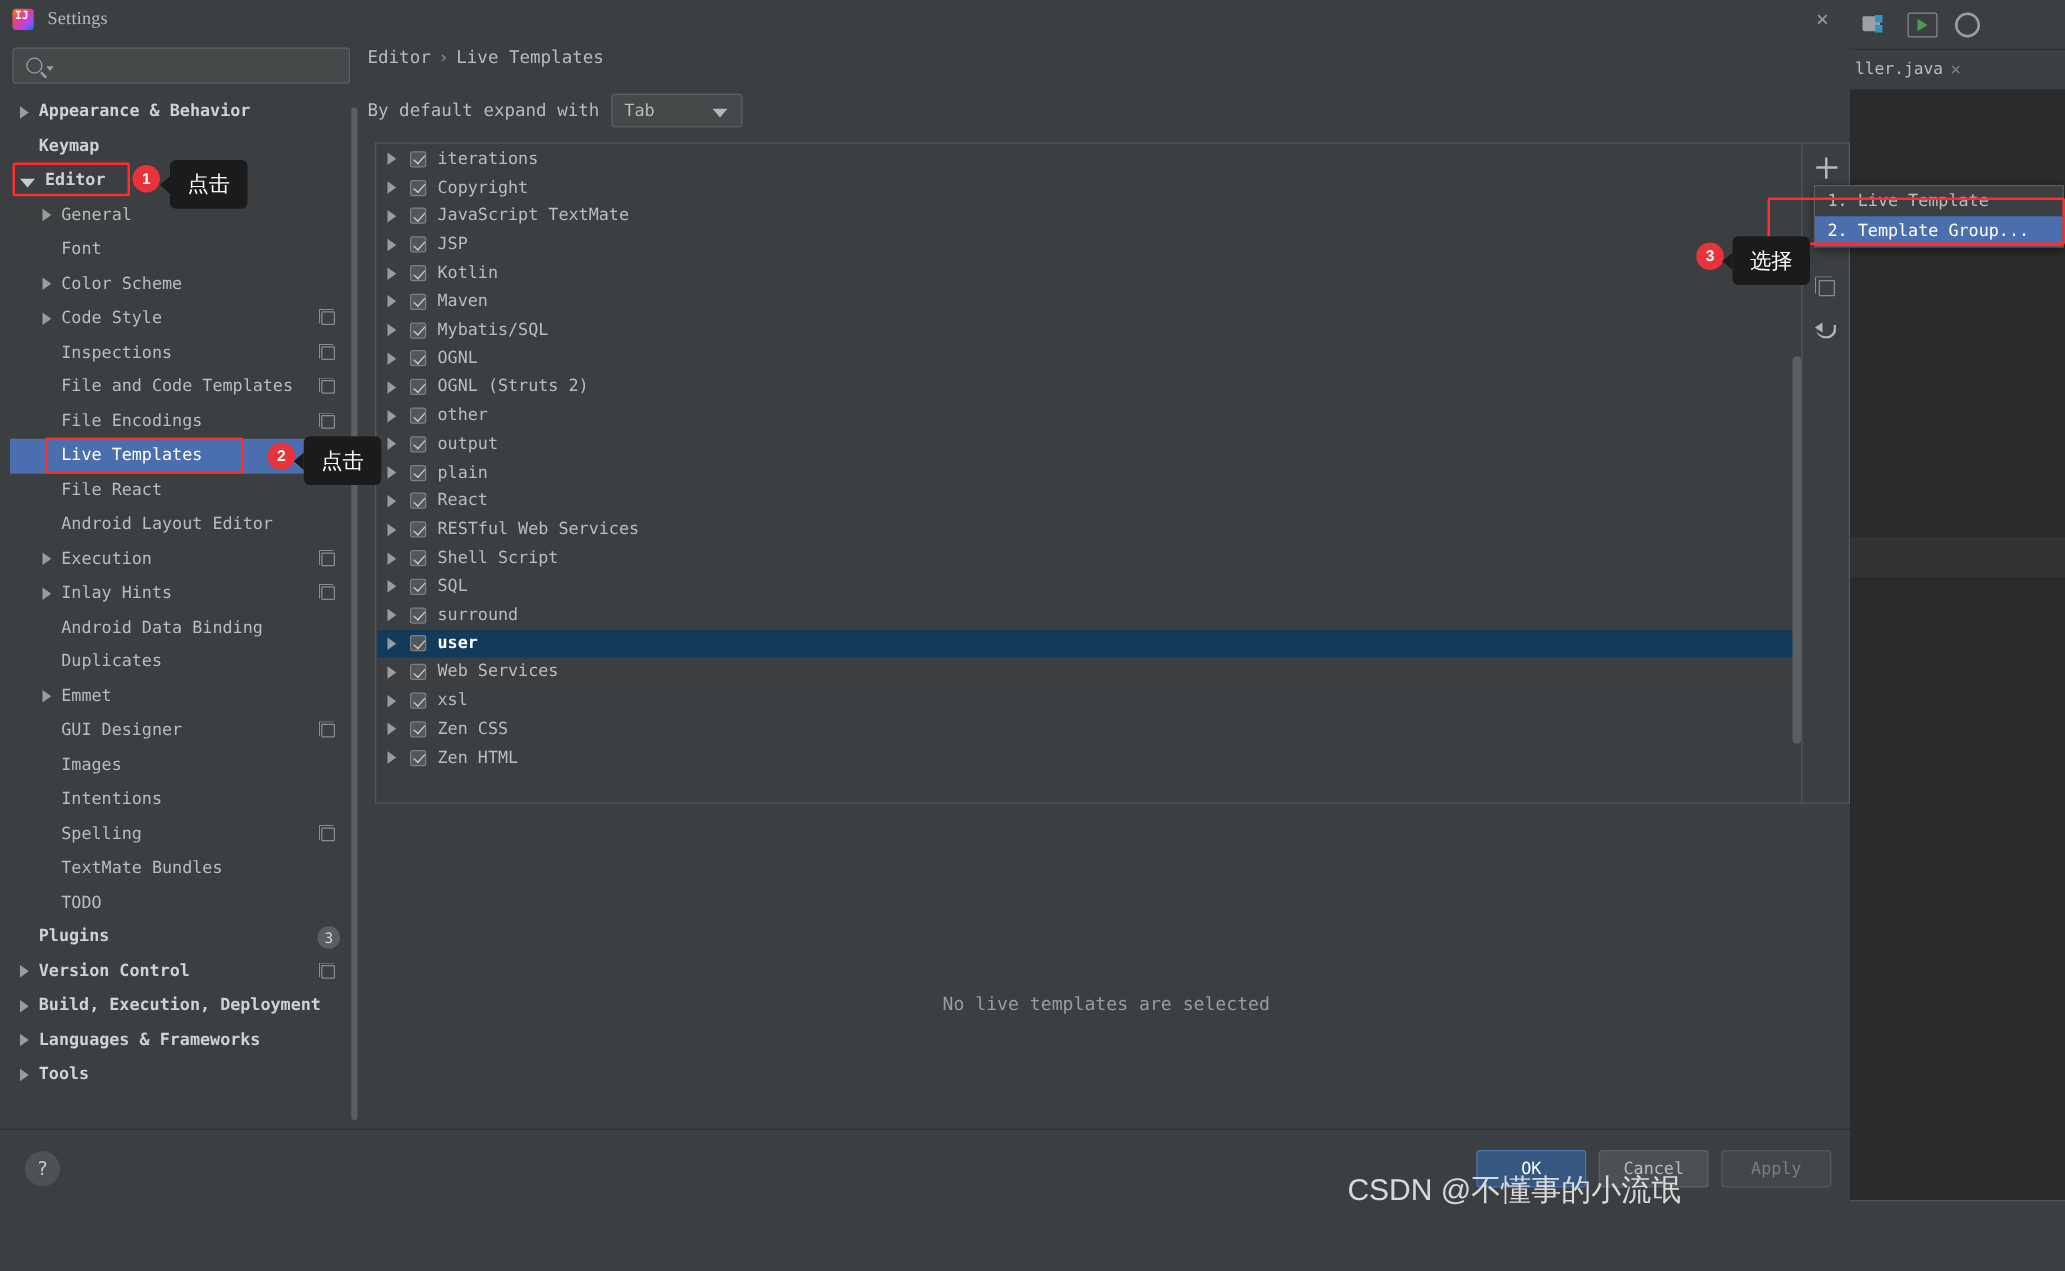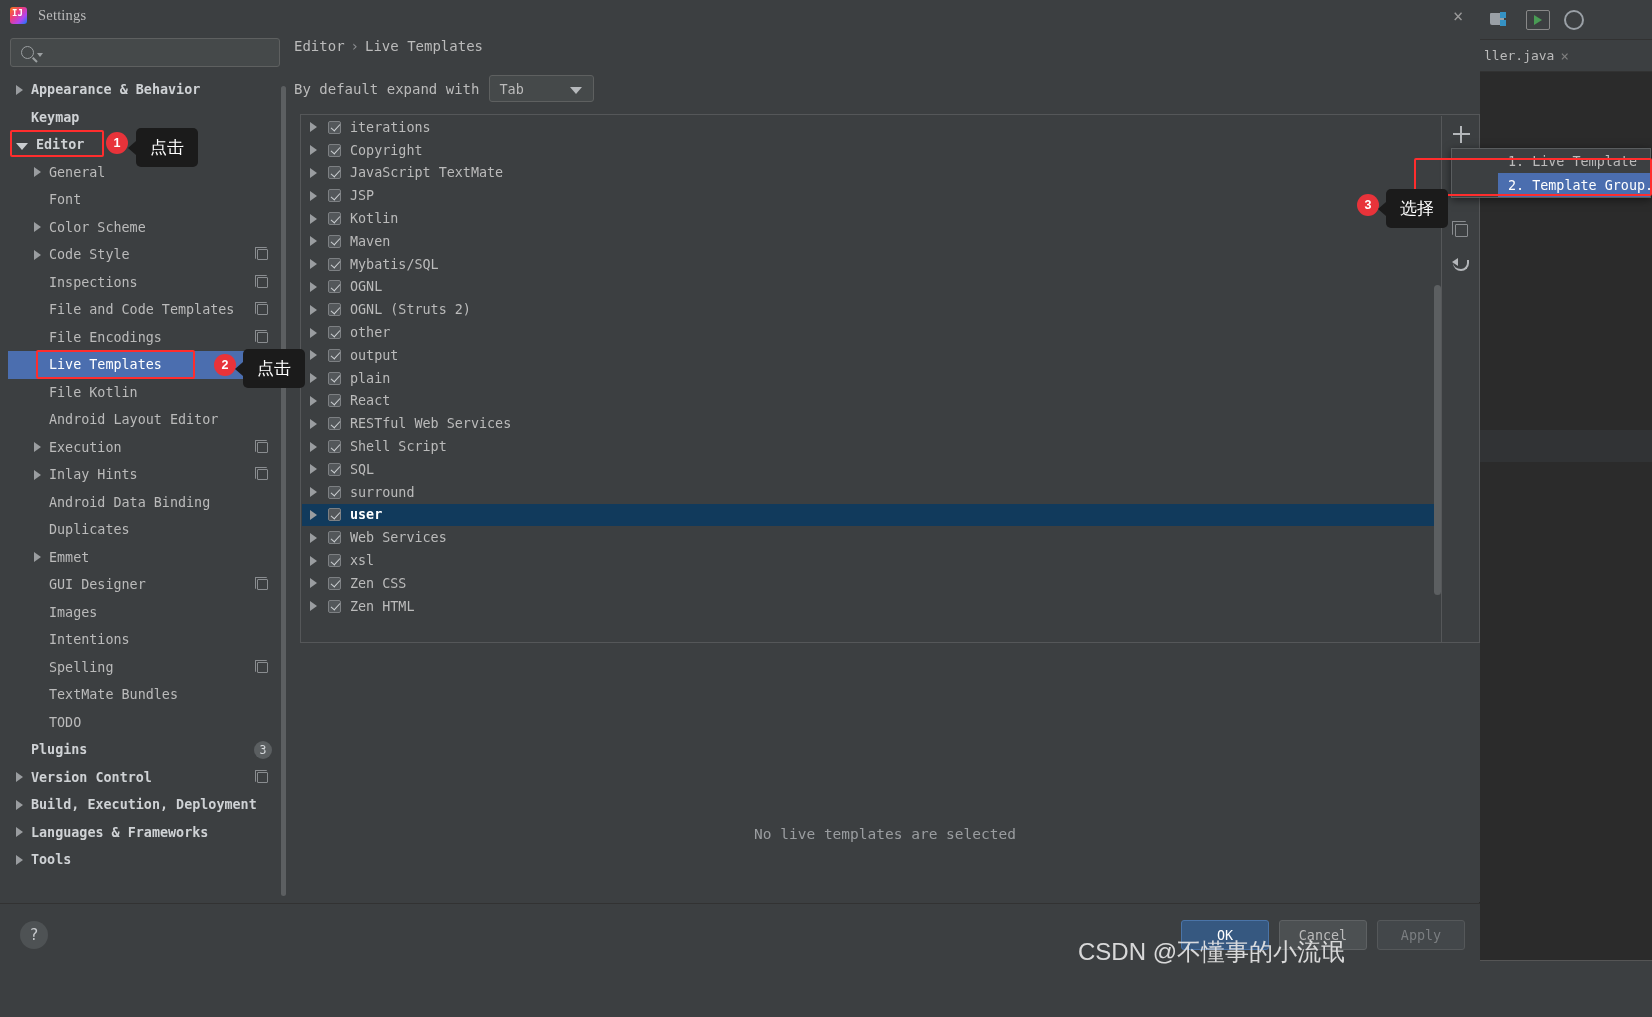--- a/index.html
+++ b/index.html
@@ -125,24 +125,24 @@
   .undo-ic { width:18px; height:16px; position:relative;}
   .undo-ic::before { content:""; position:absolute; left:1px; top:2px; width:14px; height:9px;
       border:2px solid #b4b7ba; border-top:none; border-left:none; border-radius:0 0 9px 9px; transform:rotate(0deg);}
   .undo-ic::after { content:""; position:absolute; left:0px; top:0px; width:0;height:0;
       border-right:6px solid #b4b7ba; border-top:4px solid transparent; border-bottom:4px solid transparent;}
 
   
   .popup { position:absolute; left:1451px; top:148px; width:200px; background:#3c3f41;
       border:1px solid #5a5d5f; box-shadow:0 2px 8px rgba(0,0,0,.5); z-index:30;}
   .popup-item { height:24px; display:flex; align-items:center; padding-left:10px; color:#bbbbbb; font-size:13.4px;
-      white-space:nowrap;margin-left:46px; }
+      white-space:nowrap; }
   .popup-item.sel { background:#4b6eaf; color:#ffffff; }
 
-  .empty-msg { position:absolute; left:0; top:795px; width:1190px; text-align:center;
+  .empty-msg { position:absolute; left:0; top:765px; width:1190px; text-align:center;
       color:#9a9da0; font-size:14.5px; }
 
   
   .footer { position:absolute; left:0; top:903px; width:1480px; height:114px; background:#3c3f41;
       border-top:1px solid #323232; }
   .help-btn { position:absolute; left:20px; top:17px; width:28px; height:28px; border-radius:50%;
       background:#4e5254; color:#c7cacd; display:flex; align-items:center; justify-content:center; font-size:15px;}
   .btn { position:absolute; top:16px; height:30px; border-radius:3px; display:flex; align-items:center;
       justify-content:center; font-size:13.4px; font-family:"DejaVu Sans Mono","Liberation Mono",monospace;}
   .btn-ok { left:1181px; width:88px; background:#365880; color:#ffffff; border:1px solid #4a74a8;}
@@ -240,21 +240,21 @@
           <span class="arrow none"></span>
           <span class="lbl">File Encodings</span>
           <span class="copy-ic"></span>
         </div>
         <div class="tree-row ind1 sel">
           <span class="arrow none"></span>
           <span class="lbl">Live Templates</span>
         </div>
         <div class="tree-row ind1">
           <span class="arrow none"></span>
-          <span class="lbl">File Kotlin</span>
+          <span class="lbl">File React</span>
         </div>
         <div class="tree-row ind1">
           <span class="arrow none"></span>
           <span class="lbl">Android Layout Editor</span>
         </div>
         <div class="tree-row ind1">
           <span class="arrow "></span>
           <span class="lbl">Execution</span>
           <span class="copy-ic"></span>
         </div>

